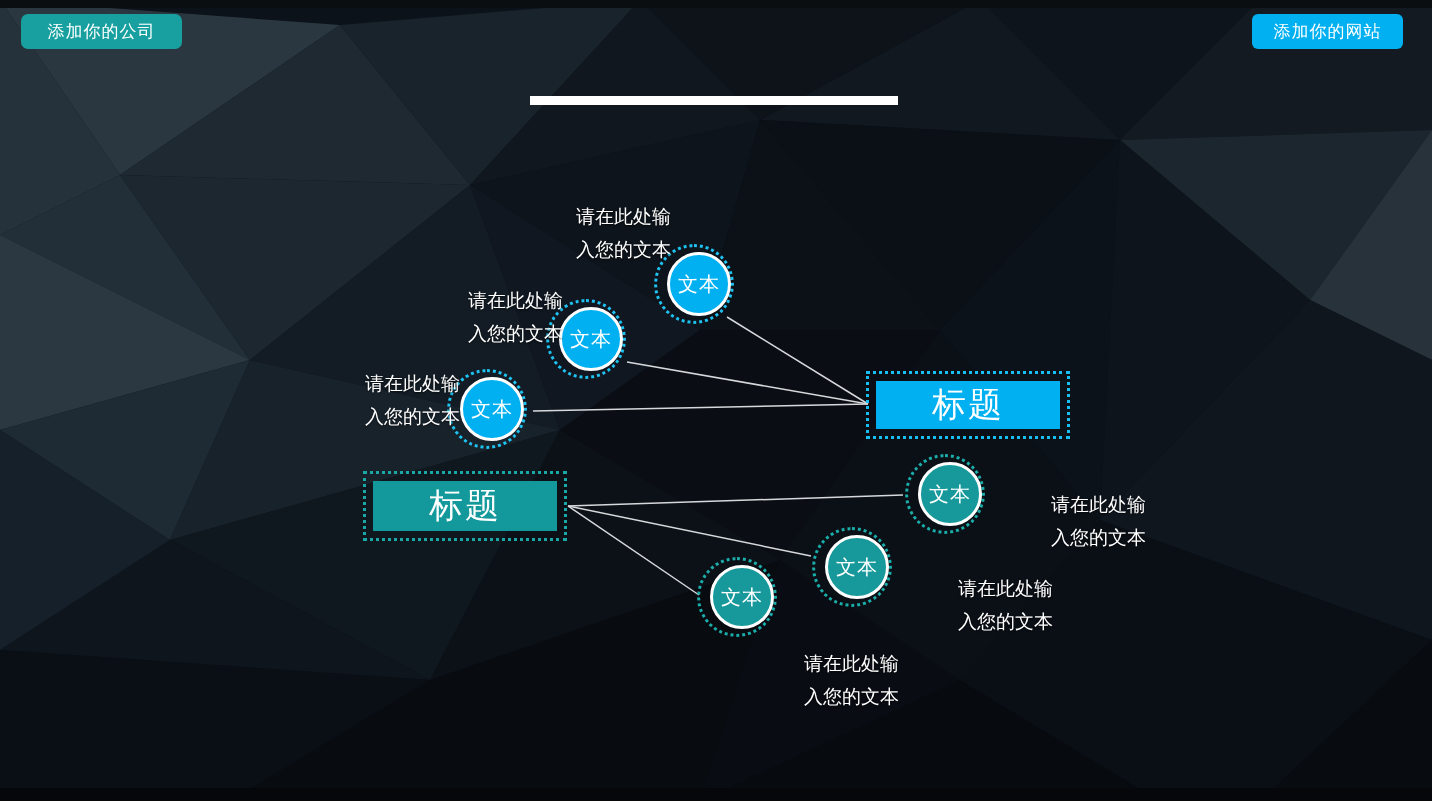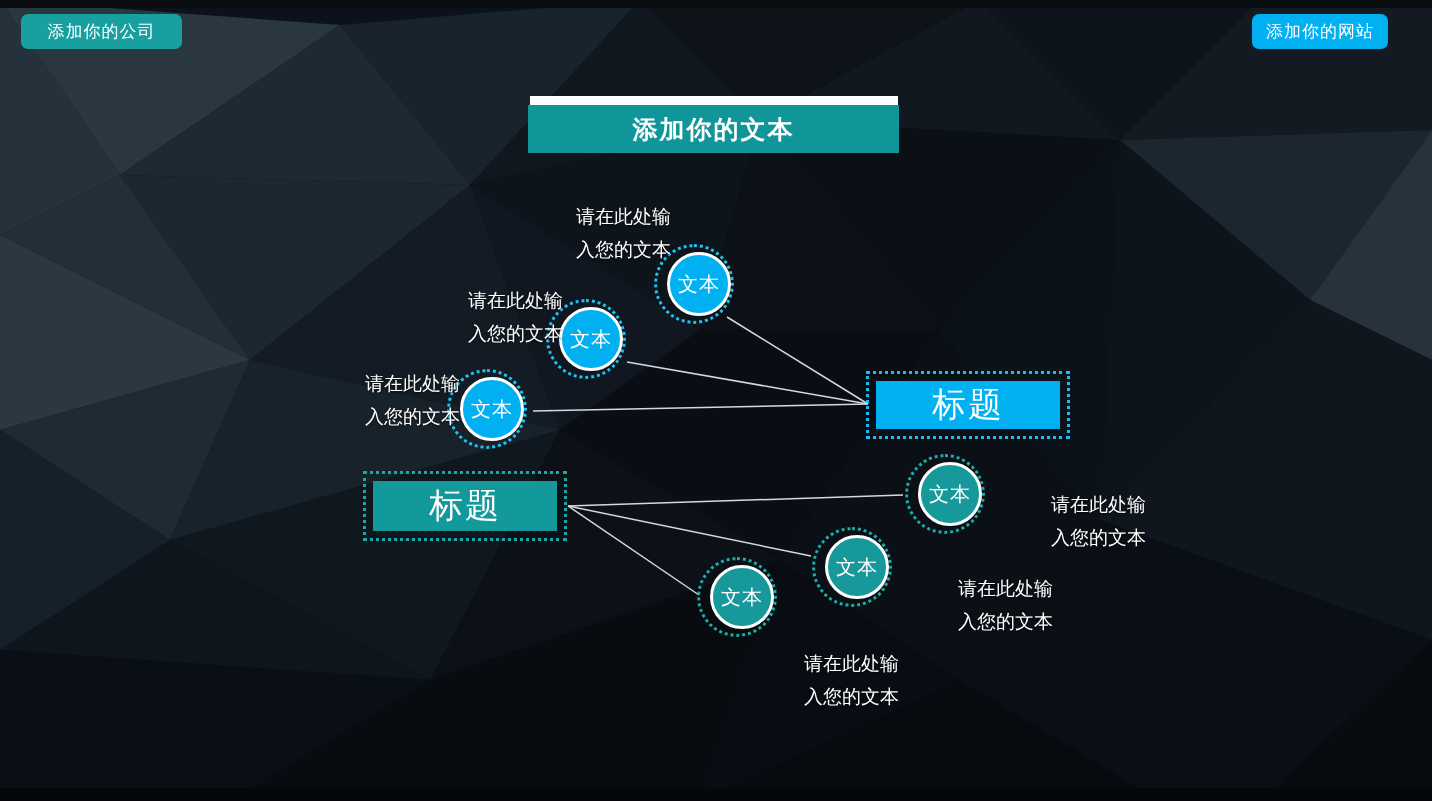--- a/index.html
+++ b/index.html
@@ -22,21 +22,21 @@
   .btn {
     position: absolute;
     height: 35px;
     display: flex; align-items: center; justify-content: center;
     color: #fff; font-size: 17px; letter-spacing: 1px;
     border-radius: 7px; border: none; cursor: pointer;
     z-index: 3;
     font-family: inherit;
   }
   .btn-company { left: 21px; top: 14px; width: 161px; background: #18a0a0; }
-  .btn-website { left: 1252px; top: 14px; width: 136px; background: #00b0f0; }
+  .btn-website { left: 1252px; top: 14px; width: 151px; background: #00b0f0; border-radius: 6px; }
 
   
   .title-accent {
     position: absolute; left: 530px; top: 96px;
     width: 368px; height: 9px; background: #ffffff; z-index: 2;
   }
   .title-bar {
     position: absolute; left: 528px; top: 105px;
     width: 371px; height: 48px; background: #109599;
     display: flex; align-items: center; justify-content: center;
@@ -153,21 +153,20 @@
       <line x1="568" y1="506" x2="903" y2="495"></line>
       <line x1="568" y1="506" x2="811" y2="556"></line>
       <line x1="568" y1="506" x2="699" y2="595"></line>
     </g>
   </svg>
 
   <button class="btn btn-company">添加你的公司</button>
   <button class="btn btn-website">添加你的网站</button>
 
   <div class="title-accent"></div>
-  <div class="title-bar">添加你的文本</div>
 
   <div class="node node-blue n1">
     <div class="node-inner">文本</div>
   </div>
   <div class="node node-blue n2">
     <div class="node-inner">文本</div>
   </div>
   <div class="node node-blue n3">
     <div class="node-inner">文本</div>
   </div>

